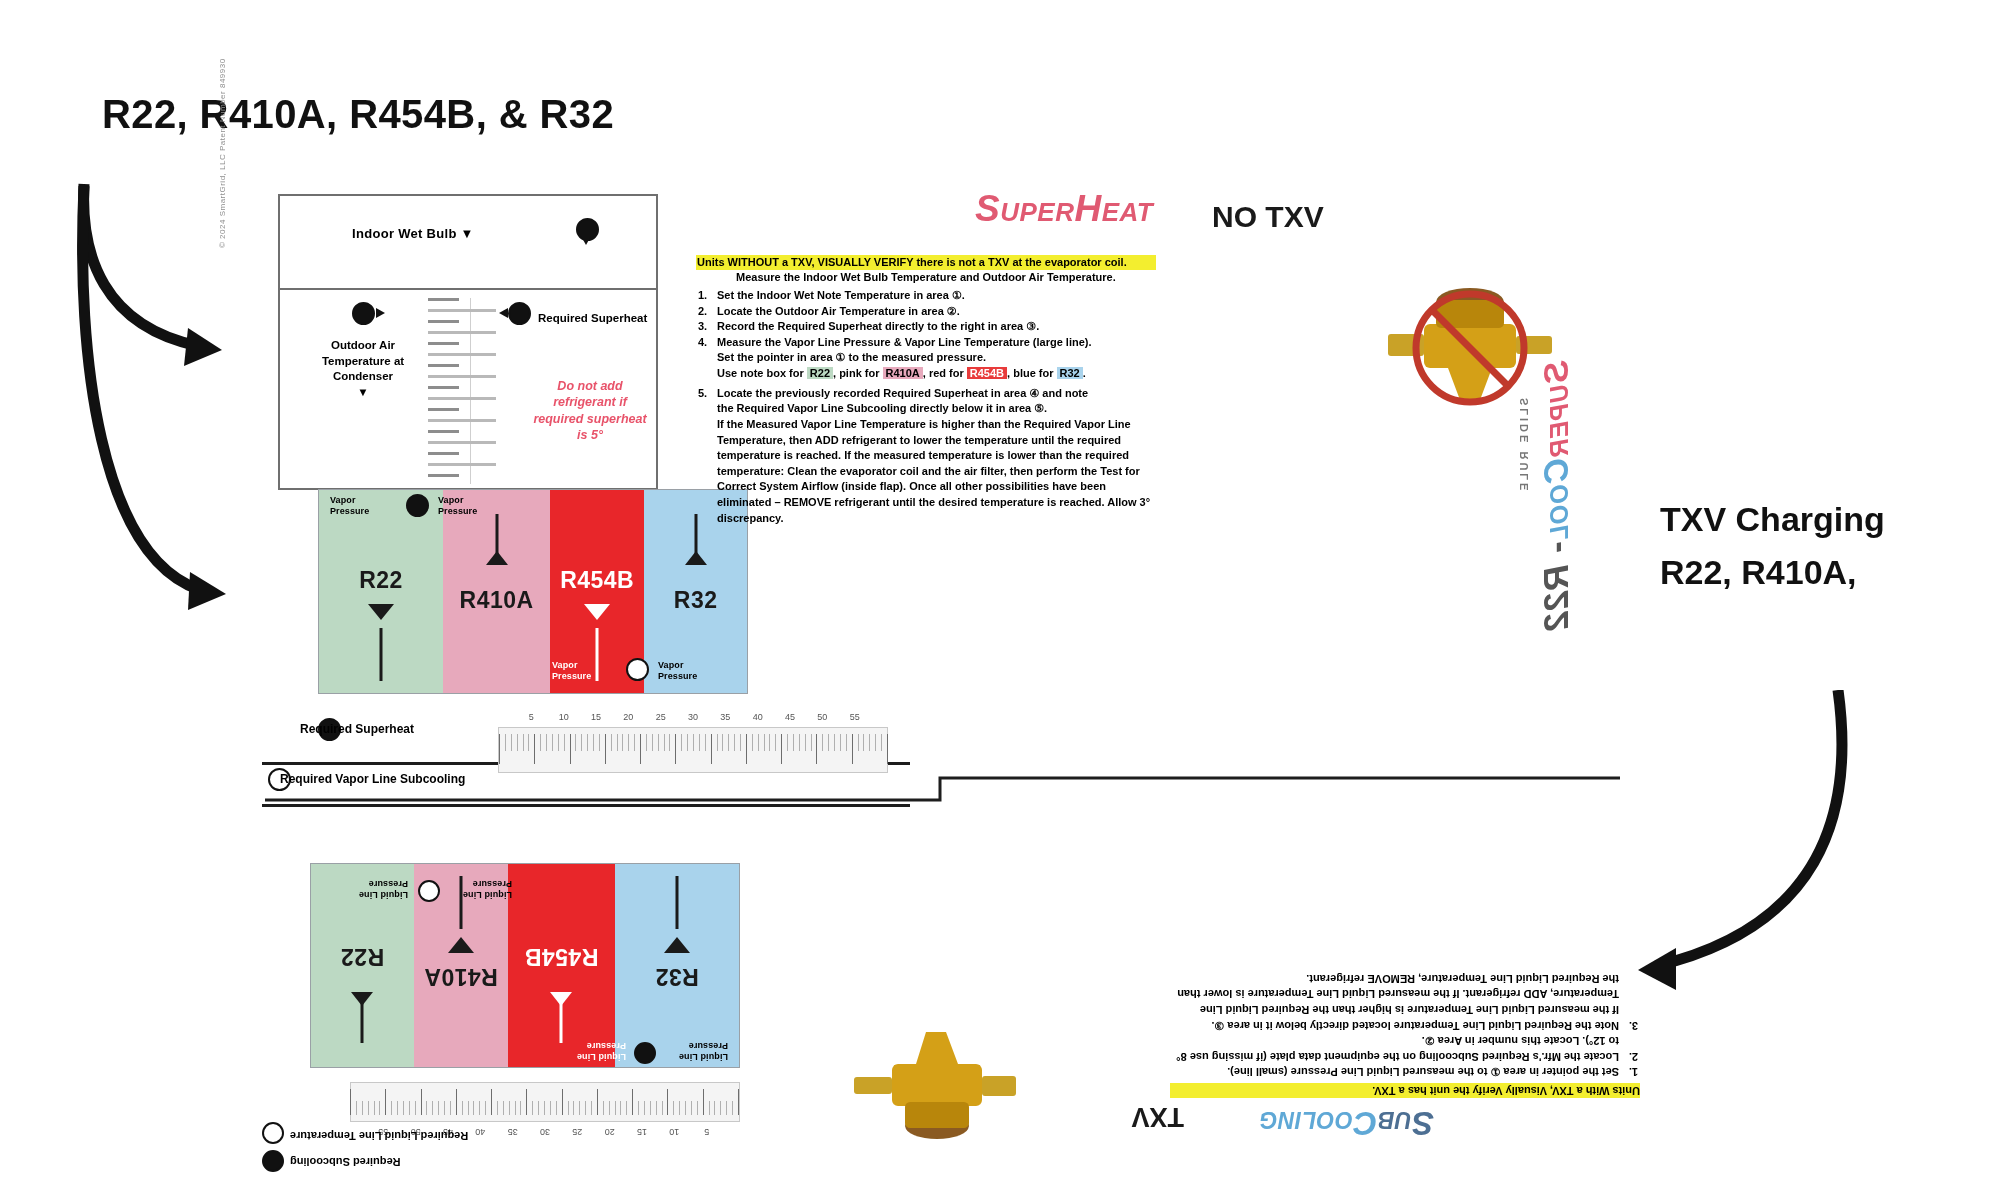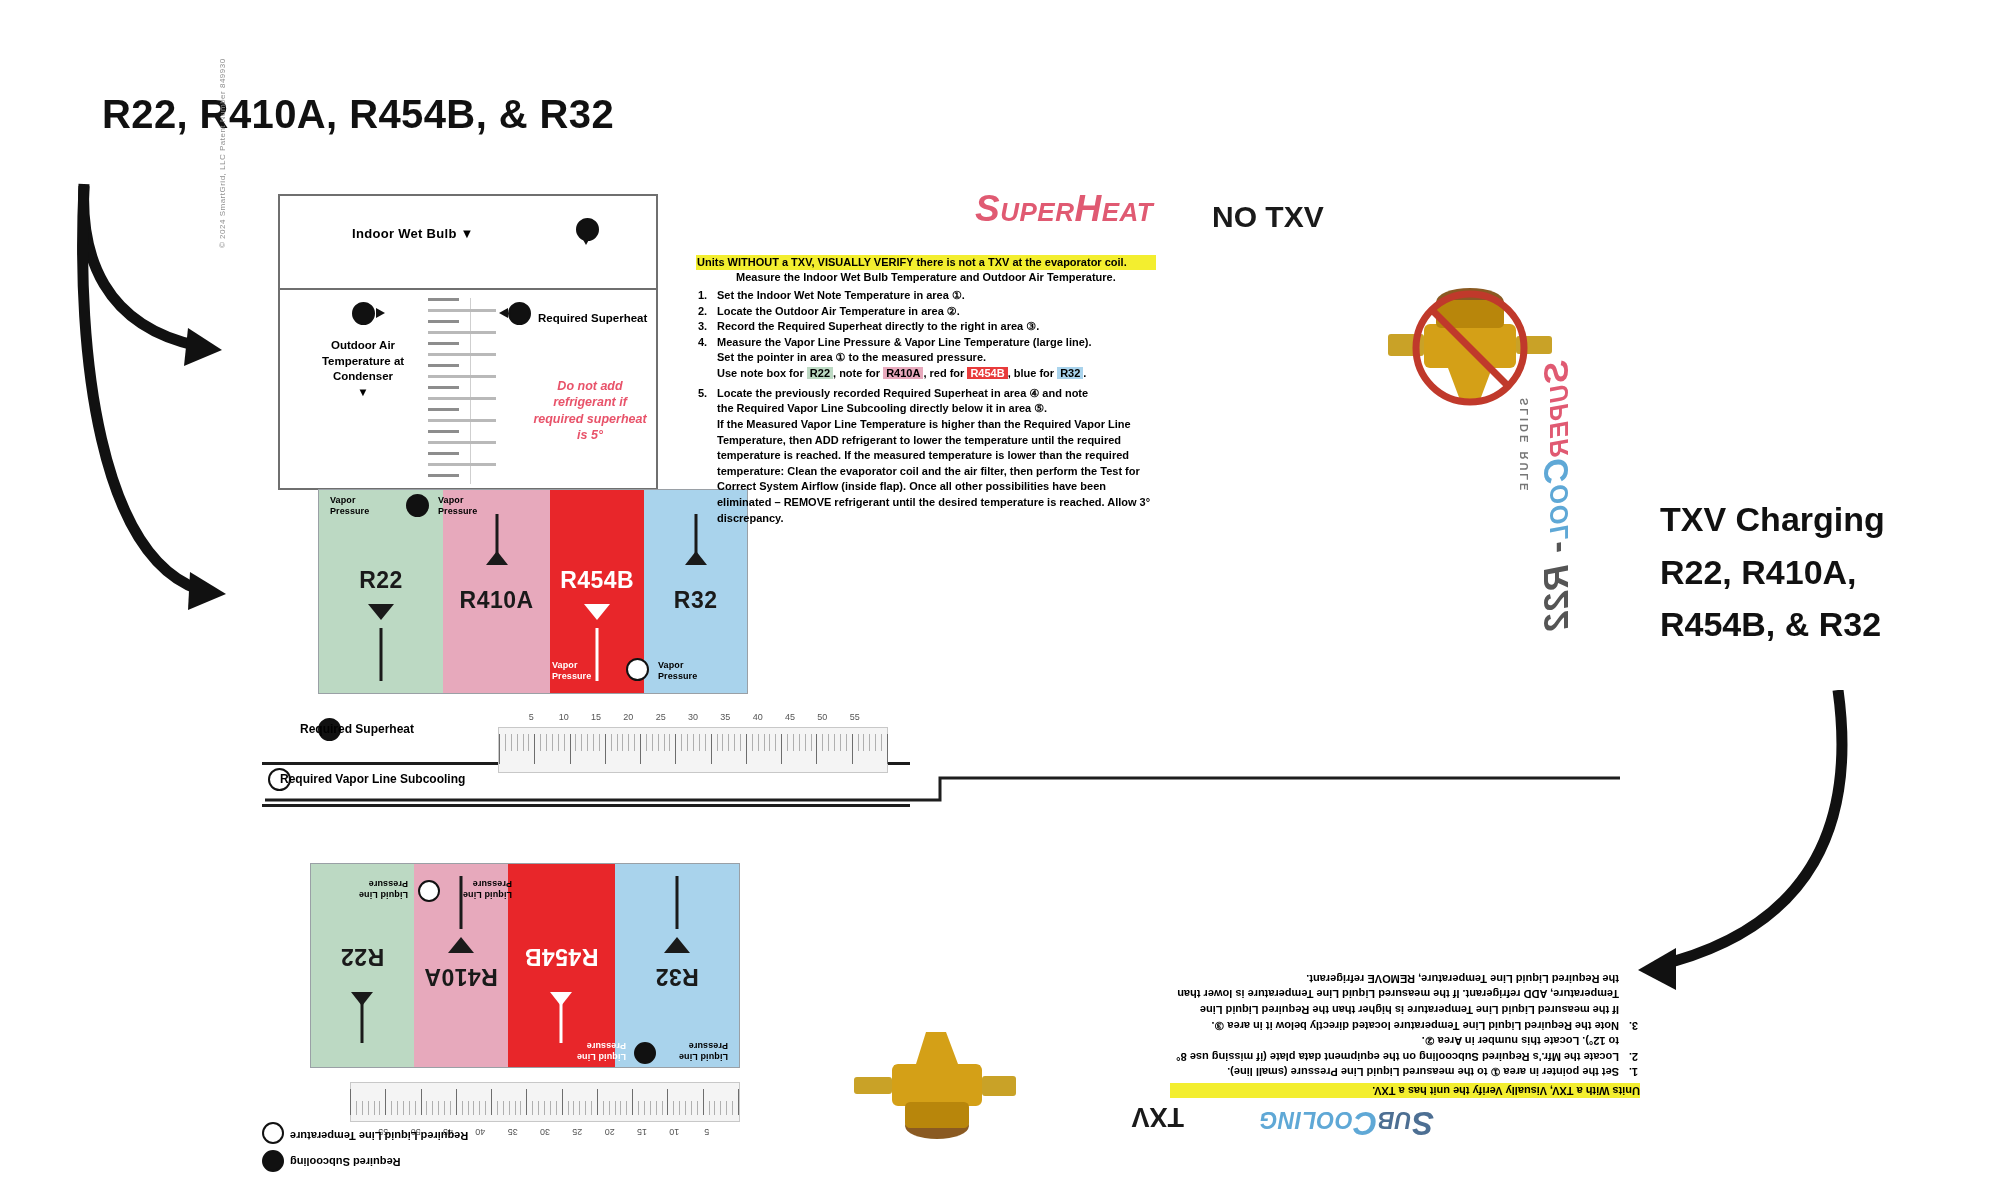--- a/index.html
+++ b/index.html
@@ -139,21 +139,20 @@
 </head>
 <body>
 
 <div class="stage">
 
   <div class="bigTitle" id="main-title-line2">R22, R410A, R454B, &amp; R32</div>
 
   <div id="txv-title">
     <div>TXV Charging</div>
     <div>R22, R410A,</div>
-    <div>R454B, &amp; R32</div>
   </div>
 
   <svg class="arrowSvg" style="left:70px;top:178px;" width="220" height="220" viewBox="0 0 220 220">
     <path d="M14 6 C 10 78, 34 148, 128 168" stroke="#111" stroke-width="11" fill="none"></path>
     <polygon points="118,150 152,172 114,188" fill="#111"></polygon>
   </svg>
   <svg class="arrowSvg" style="left:70px;top:186px;" width="230" height="460" viewBox="0 0 230 460">
     <path d="M14 0 C 6 170, 30 370, 130 404" stroke="#111" stroke-width="11" fill="none"></path>
     <polygon points="120,386 156,408 118,424" fill="#111"></polygon>
   </svg>
@@ -352,21 +351,21 @@
     <span id="sh-highlight">Units WITHOUT a TXV, VISUALLY VERIFY there is not a TXV at the evaporator coil.</span>
     <span id="sh-subline">Measure the Indoor Wet Bulb Temperature and Outdoor Air Temperature.</span>
     <ul class="steps">
       <li><span class="num">1.</span><span>Set the Indoor Wet Note Temperature in area</span> <span>①</span>.</li>
       <li><span class="num">2.</span><span>Locate the Outdoor Air Temperature in area</span> <span>②</span>.</li>
       <li><span class="num">3.</span><span>Record the Required Superheat directly to the right in area</span> <span>③</span>.</li>
       <li><span class="num">4.</span><span>Measure the Vapor Line Pressure &amp; Vapor Line Temperature (large line).</span></li>
     </ul>
     <div class="cont">Set the pointer in area ① to the measured pressure.</div>
     <div class="cont">
-      <span>Use note box for </span><span class="chipR22">R22</span><span>, note for </span><span class="chipR410A">R410A</span><span>, red for </span><span class="chipR454B">R454B</span><span>, blue for </span><span class="chipR32">R32</span><span>.</span>
+      <span>Use note box for </span><span class="chipR22">R22</span><span>, pink for </span><span class="chipR410A">R410A</span><span>, red for </span><span class="chipR454B">R454B</span><span>, blue for </span><span class="chipR32">R32</span><span>.</span>
     </div>
     <ul class="steps">
       <li><span class="num">5.</span><span>Locate the previously recorded Required Superheat in area</span> <span>④</span> and note</li>
     </ul>
     <div class="cont">
       <span>the Required Vapor Line Subcooling directly below it in area</span>
       <span>⑤</span>.
     </div>
     <div class="para">If the Measured Vapor Line Temperature is higher than the Required Vapor Line Temperature, then ADD refrigerant to lower the temperature until the required temperature is reached. If the measured temperature is lower than the required temperature: Clean the evaporator coil and the air filter, then perform the Test for Correct System Airflow (inside flap). Once all other possibilities have been eliminated – REMOVE refrigerant until the desired temperature is reached. Allow 3° discrepancy.</div>
   </div>

